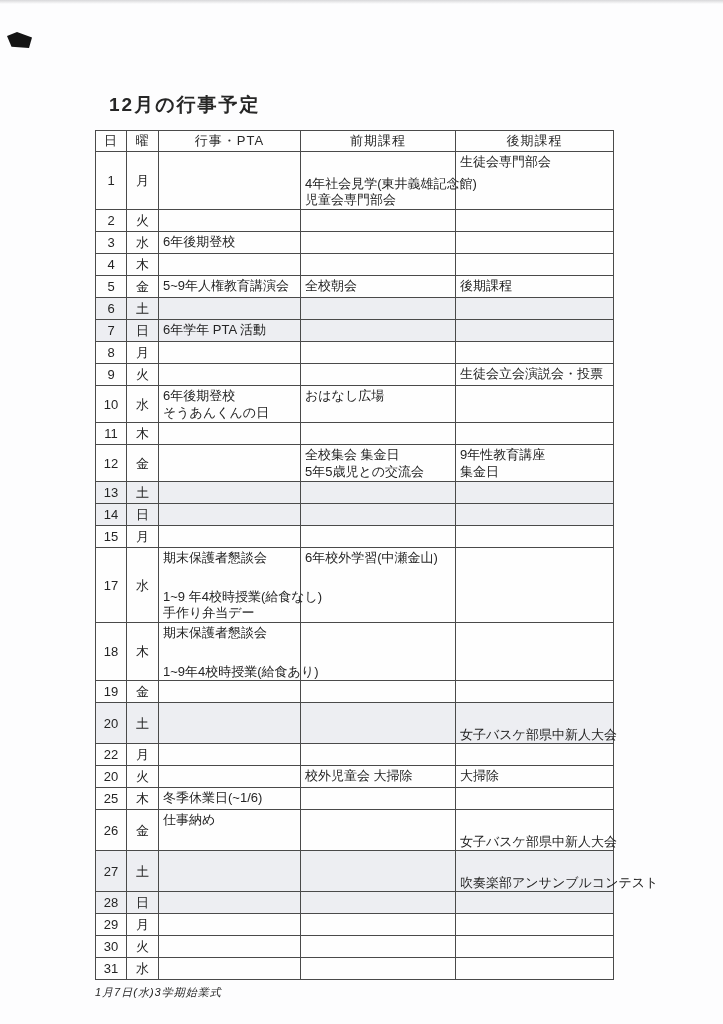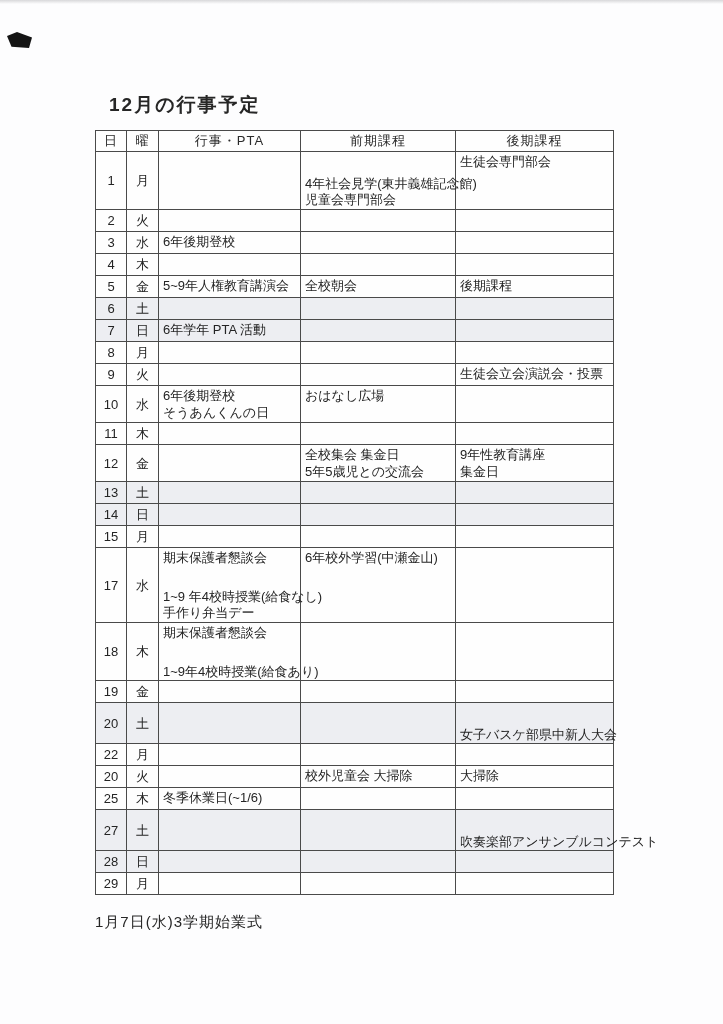--- a/index.html
+++ b/index.html
@@ -62,24 +62,25 @@
   }
   table.sched td.c {
     text-align: center;
     vertical-align: middle;
     padding: 0;
   }
   tr.weekend td { background: #edeef2; }
   .ln { white-space: nowrap; }
   .ln.sm { font-size: 13px; line-height: 14px; letter-spacing: 0; margin-top: 24px; }
   .footer {
-    margin-top: 18px;
-    font-size: 15px;
+    margin-top: 5px;
+    font-size: 11px;
     letter-spacing: 1px;
     color: #262626;
+    font-style: italic;
   }
 </style>
 </head>
 <body>
 
 <div class="page">
   <div class="artifact"></div>
   <div class="content">
     <h1 class="title">12月の行事予定</h1>
     <table class="sched">
@@ -380,20 +381,35 @@
             </td>
             <td class="c">
               <div class="ln">木</div>
             </td>
             <td>
               <div class="ln">冬季休業日(~1/6)</div>
             </td>
             <td></td>
             <td></td>
           </tr>
+          <tr>
+            <td class="c">
+              <div class="ln">26</div>
+            </td>
+            <td class="c">
+              <div class="ln">金</div>
+            </td>
+            <td>
+              <div class="ln">仕事納め</div>
+            </td>
+            <td></td>
+            <td>
+              <div class="ln sm">女子バスケ部県中新人大会</div>
+            </td>
+          </tr>
           <tr class="weekend">
             <td class="c">
               <div class="ln">27</div>
             </td>
             <td class="c">
               <div class="ln">土</div>
             </td>
             <td></td>
             <td></td>
             <td>
@@ -410,20 +426,42 @@
             <td></td>
             <td></td>
             <td></td>
           </tr>
           <tr>
             <td class="c">
               <div class="ln">29</div>
             </td>
             <td class="c">
               <div class="ln">月</div>
+            </td>
+            <td></td>
+            <td></td>
+            <td></td>
+          </tr>
+          <tr>
+            <td class="c">
+              <div class="ln">30</div>
+            </td>
+            <td class="c">
+              <div class="ln">火</div>
+            </td>
+            <td></td>
+            <td></td>
+            <td></td>
+          </tr>
+          <tr>
+            <td class="c">
+              <div class="ln">31</div>
+            </td>
+            <td class="c">
+              <div class="ln">水</div>
             </td>
             <td></td>
             <td></td>
             <td></td>
           </tr>
         </tbody>
     </table>
     <div class="footer">1月7日(水)3学期始業式</div>
   </div>
 </div>

